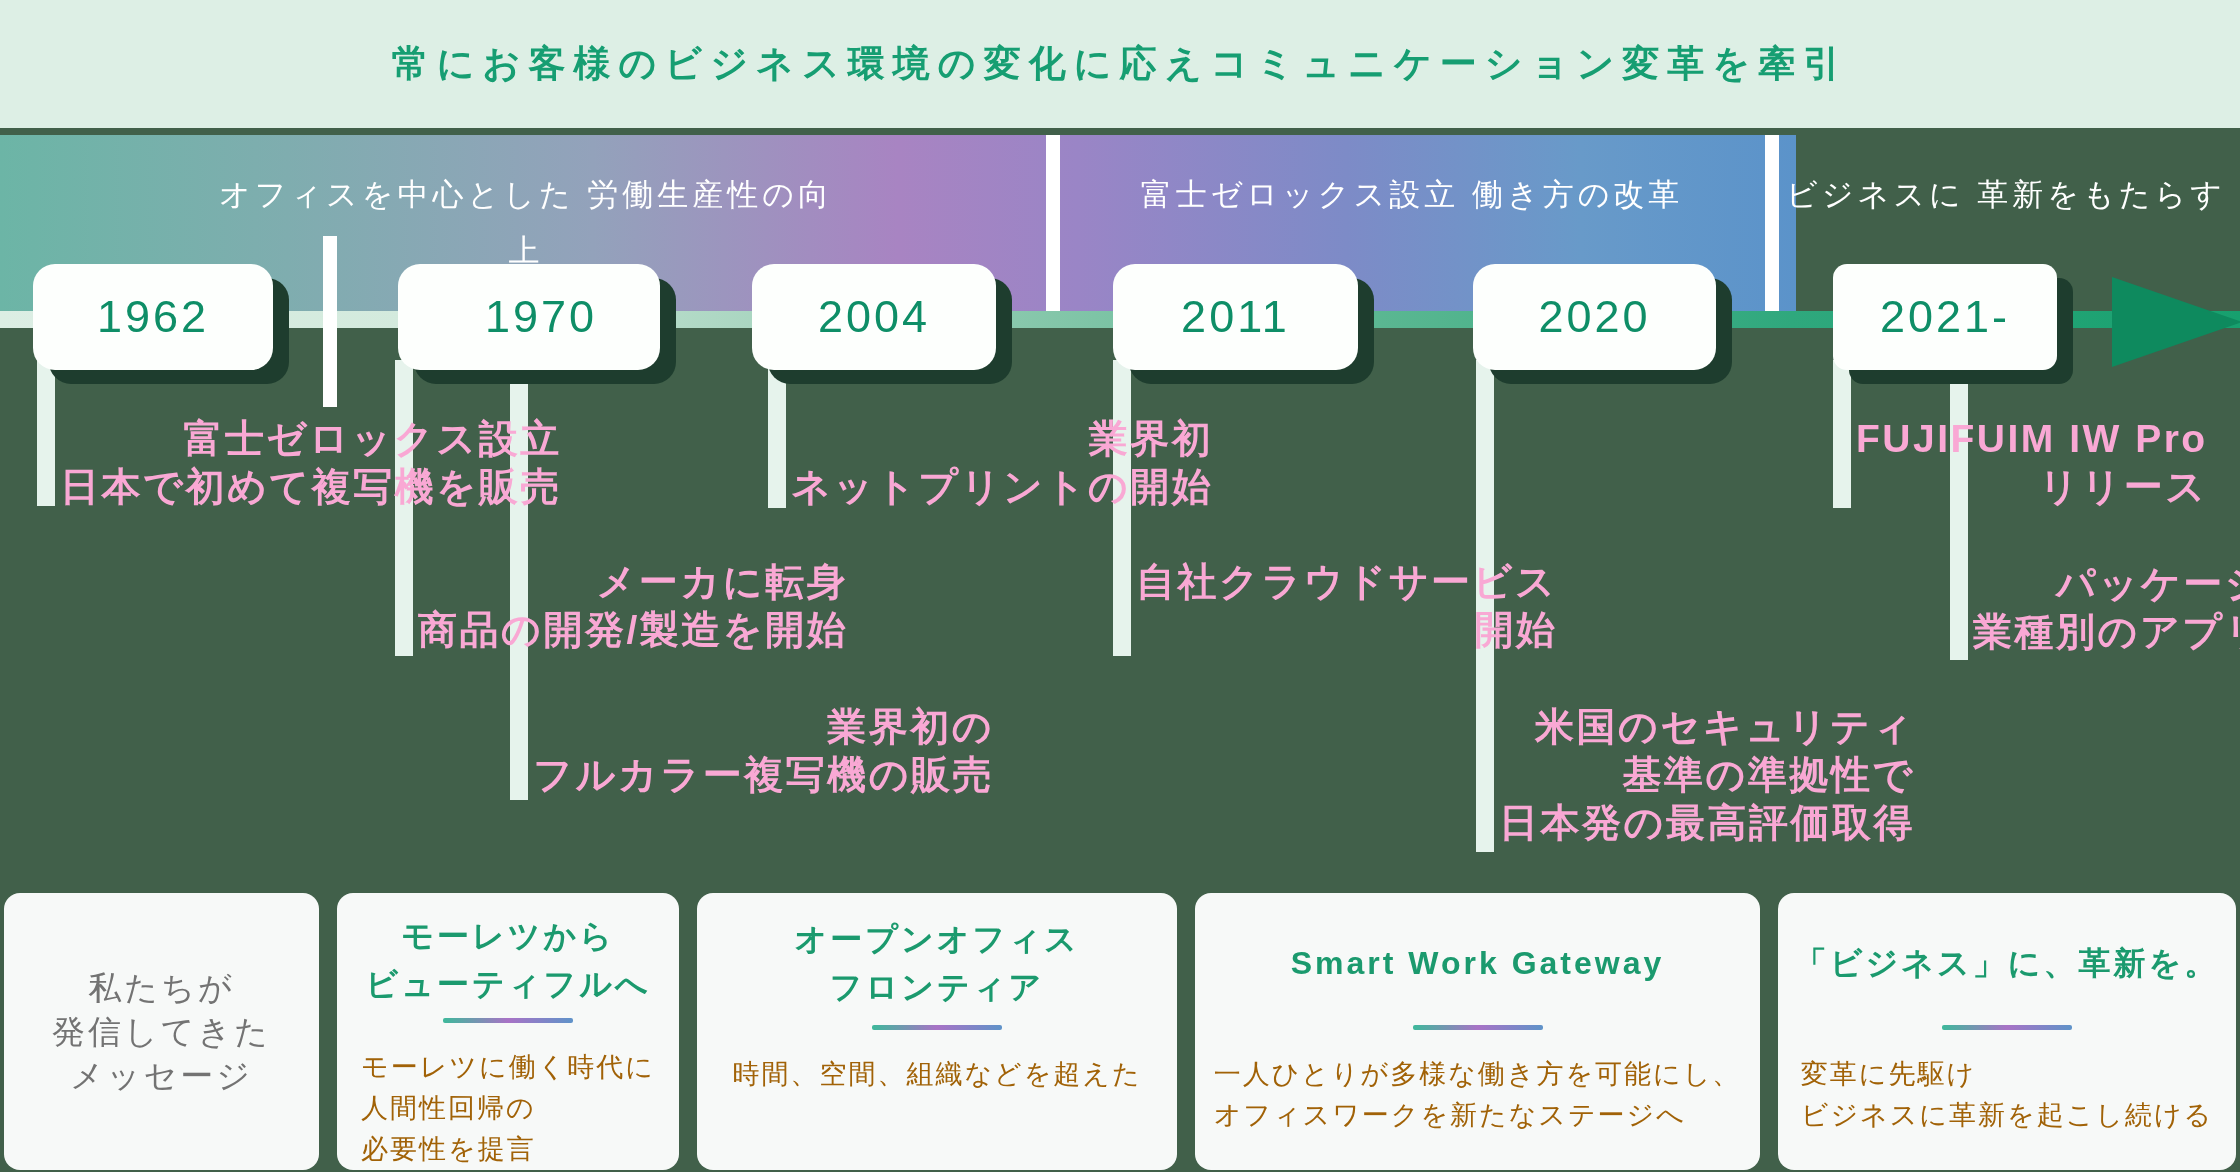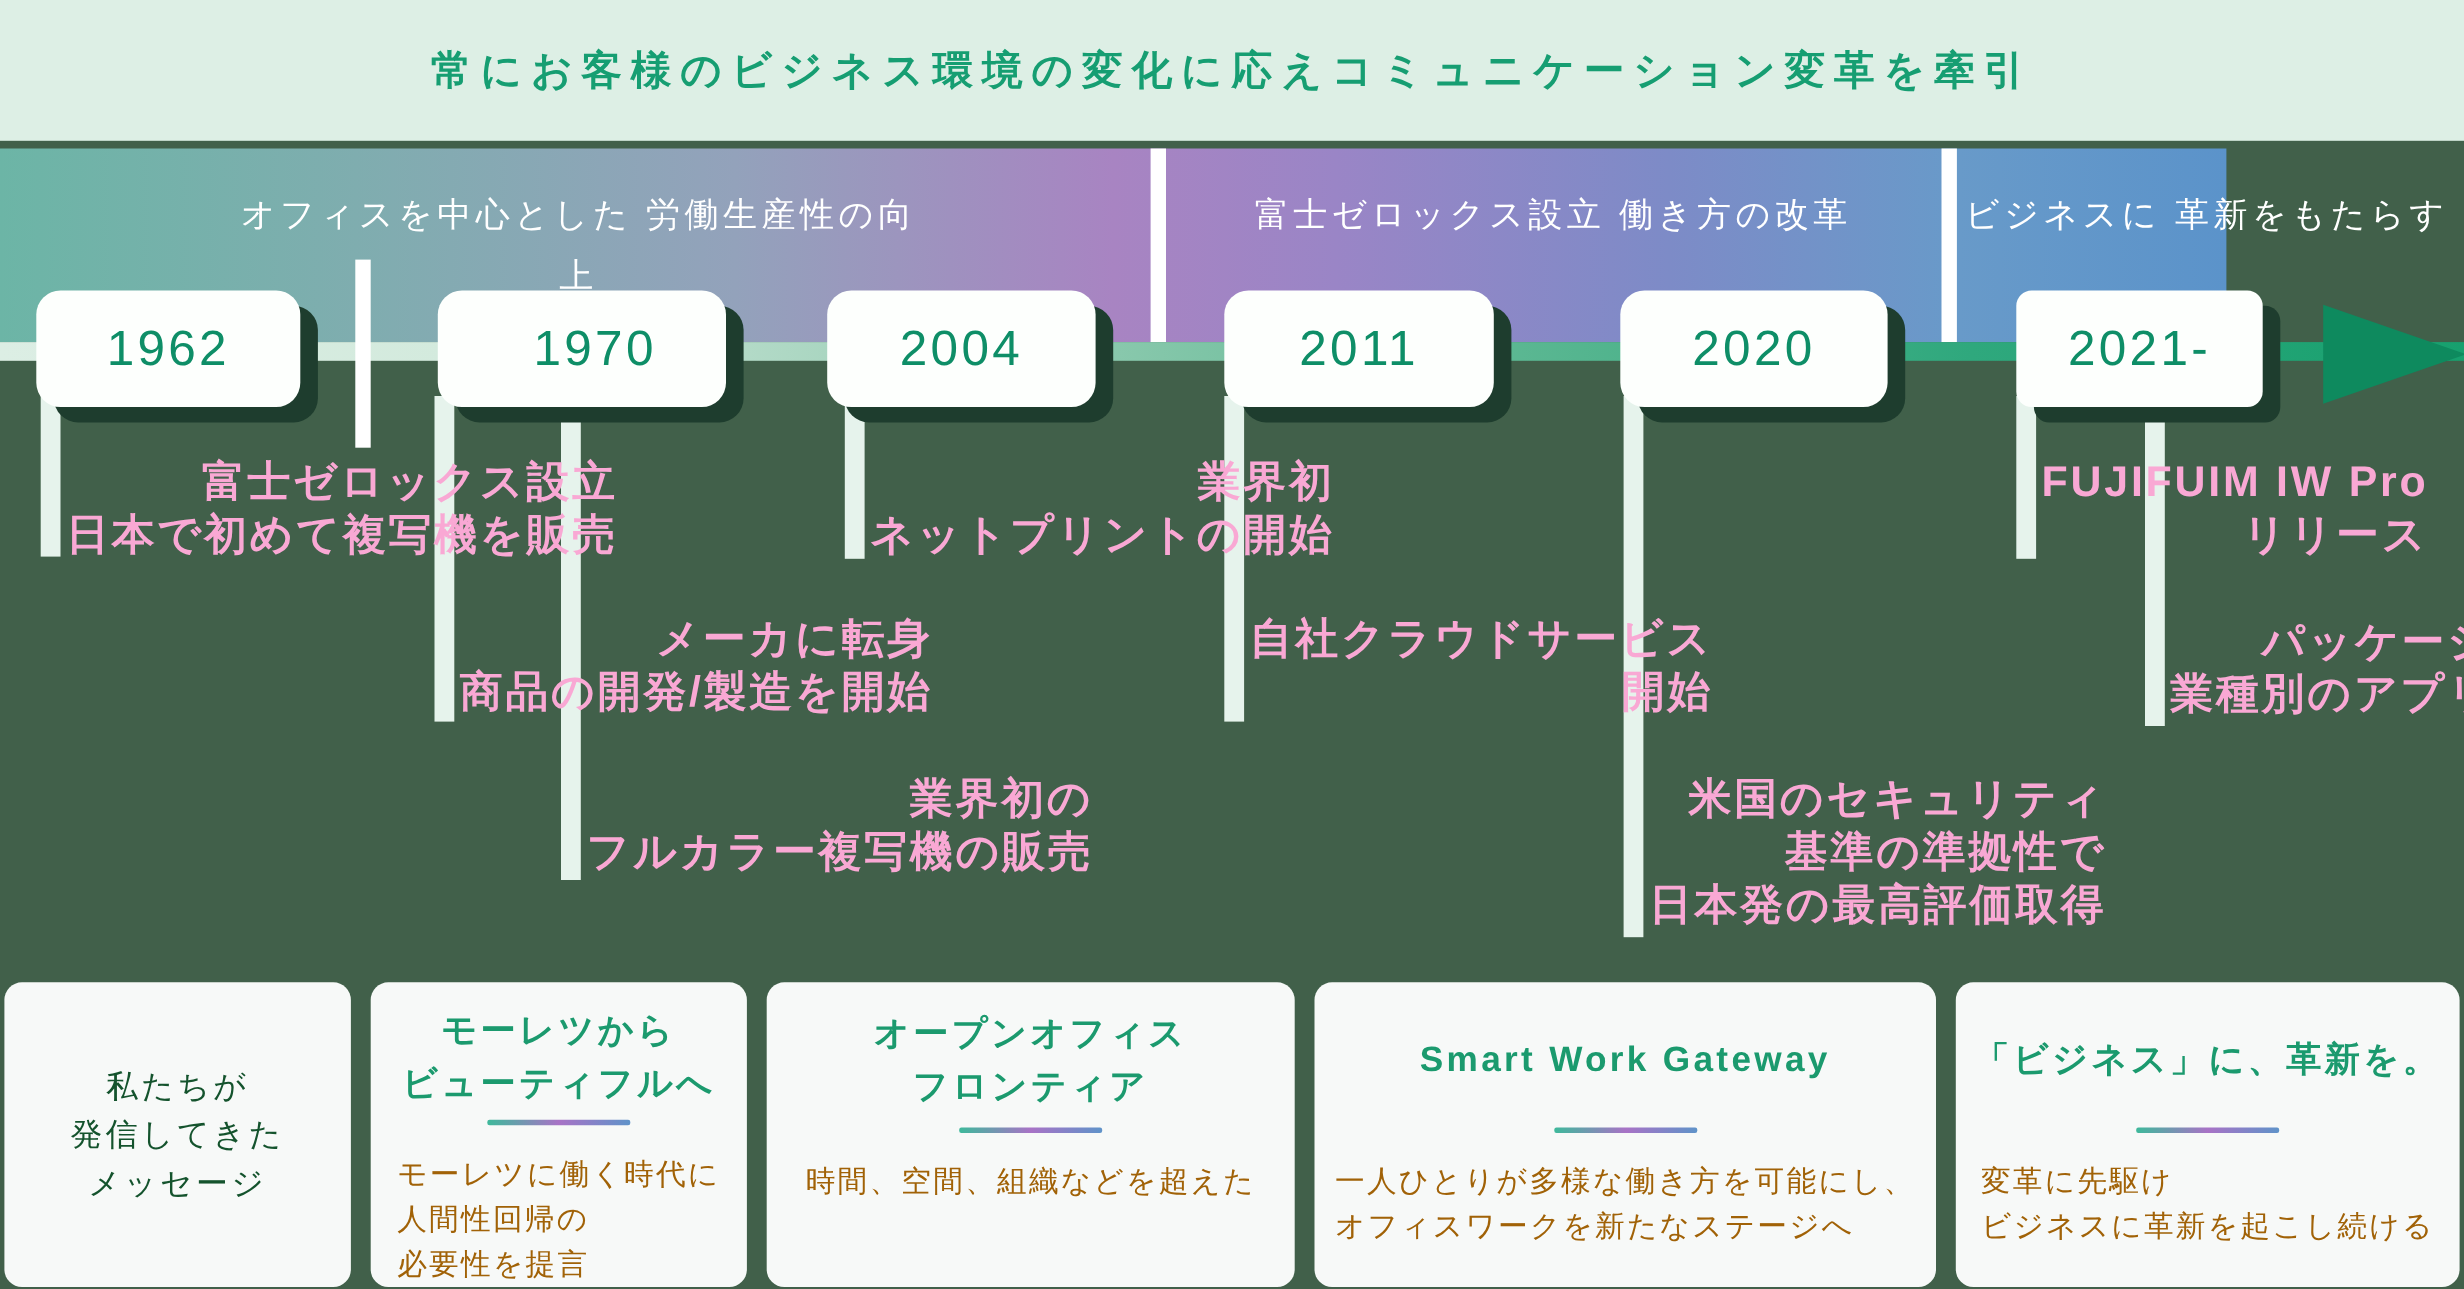--- a/index.html
+++ b/index.html
@@ -9,21 +9,21 @@
     font-family:"Liberation Sans","DejaVu Sans",sans-serif;
   }
   .page{position:relative;width:2240px;height:1172px;background:#41604a;overflow:hidden;}
 
   
   .header{position:absolute;left:0;top:0;width:2240px;height:128px;background:#ddefe5;
     display:flex;align-items:center;justify-content:center;}
   .header-title{color:#169e72;font-size:37px;font-weight:600;letter-spacing:8px;white-space:nowrap;}
 
   
-  .band{position:absolute;left:0;top:135px;width:2024px;height:176px;
+  .band{position:absolute;left:0;top:135px;width:1796px;height:176px;
     background:linear-gradient(90deg,#6cb5a6 0%,#7fadaf 16%,#93a2bb 33%,#a884c2 50%,#9a85c6 60%,#7d8bc7 75%,#689ac9 88%,#5b93ca 100%);}
   .phase-label{position:absolute;top:32px;width:620px;color:#ffffff;font-size:31px;font-weight:500;
     letter-spacing:4px;line-height:56px;text-align:center;}
   .phase-1{left:216px;}
   .phase-2{left:1102px;}
   .phase-3{left:1696px;}
   .band-divider{position:absolute;top:0;width:14px;height:176px;background:#ffffff;}
   .bd-1{left:1046px;}
   .bd-2{left:1765px;}
 
@@ -70,21 +70,21 @@
   .note span{display:block;}
 
   
   .card{position:absolute;top:893px;height:277px;background:#f7f9f8;border-radius:16px;
     display:flex;flex-direction:column;align-items:center;padding-top:14px;box-sizing:border-box;}
   .cd-0{left:4px;   width:315px;justify-content:center;padding-top:0;}
   .cd-1{left:337px; width:342px;}
   .cd-2{left:697px; width:480px;}
   .cd-3{left:1195px;width:565px;}
   .cd-4{left:1778px;width:458px;}
-  .card-intro{color:#14532d;font-size:29px;font-weight:500;letter-spacing:3px;line-height:44px;text-align:center;}
+  .card-intro{color:#737373;font-size:33px;font-weight:500;letter-spacing:3px;line-height:44px;text-align:center;}
   .card-intro span{display:block;}
   .card-title{height:112px;display:flex;flex-direction:column;justify-content:center;align-items:center;
     color:#1b9a6e;font-size:32px;font-weight:600;letter-spacing:3px;line-height:48px;text-align:center;}
   .card-title span{display:block;}
   .card-divider{width:130px;height:5px;margin-top:6px;border-radius:2px;
     background:linear-gradient(90deg,#3eb99b 0%,#a873c6 50%,#5f93c9 100%);}
   .card-body{margin-top:24px;color:#a16207;font-size:27px;font-weight:500;letter-spacing:2px;
     line-height:41px;text-align:left;}
   .card-body span{display:block;}
 </style>

